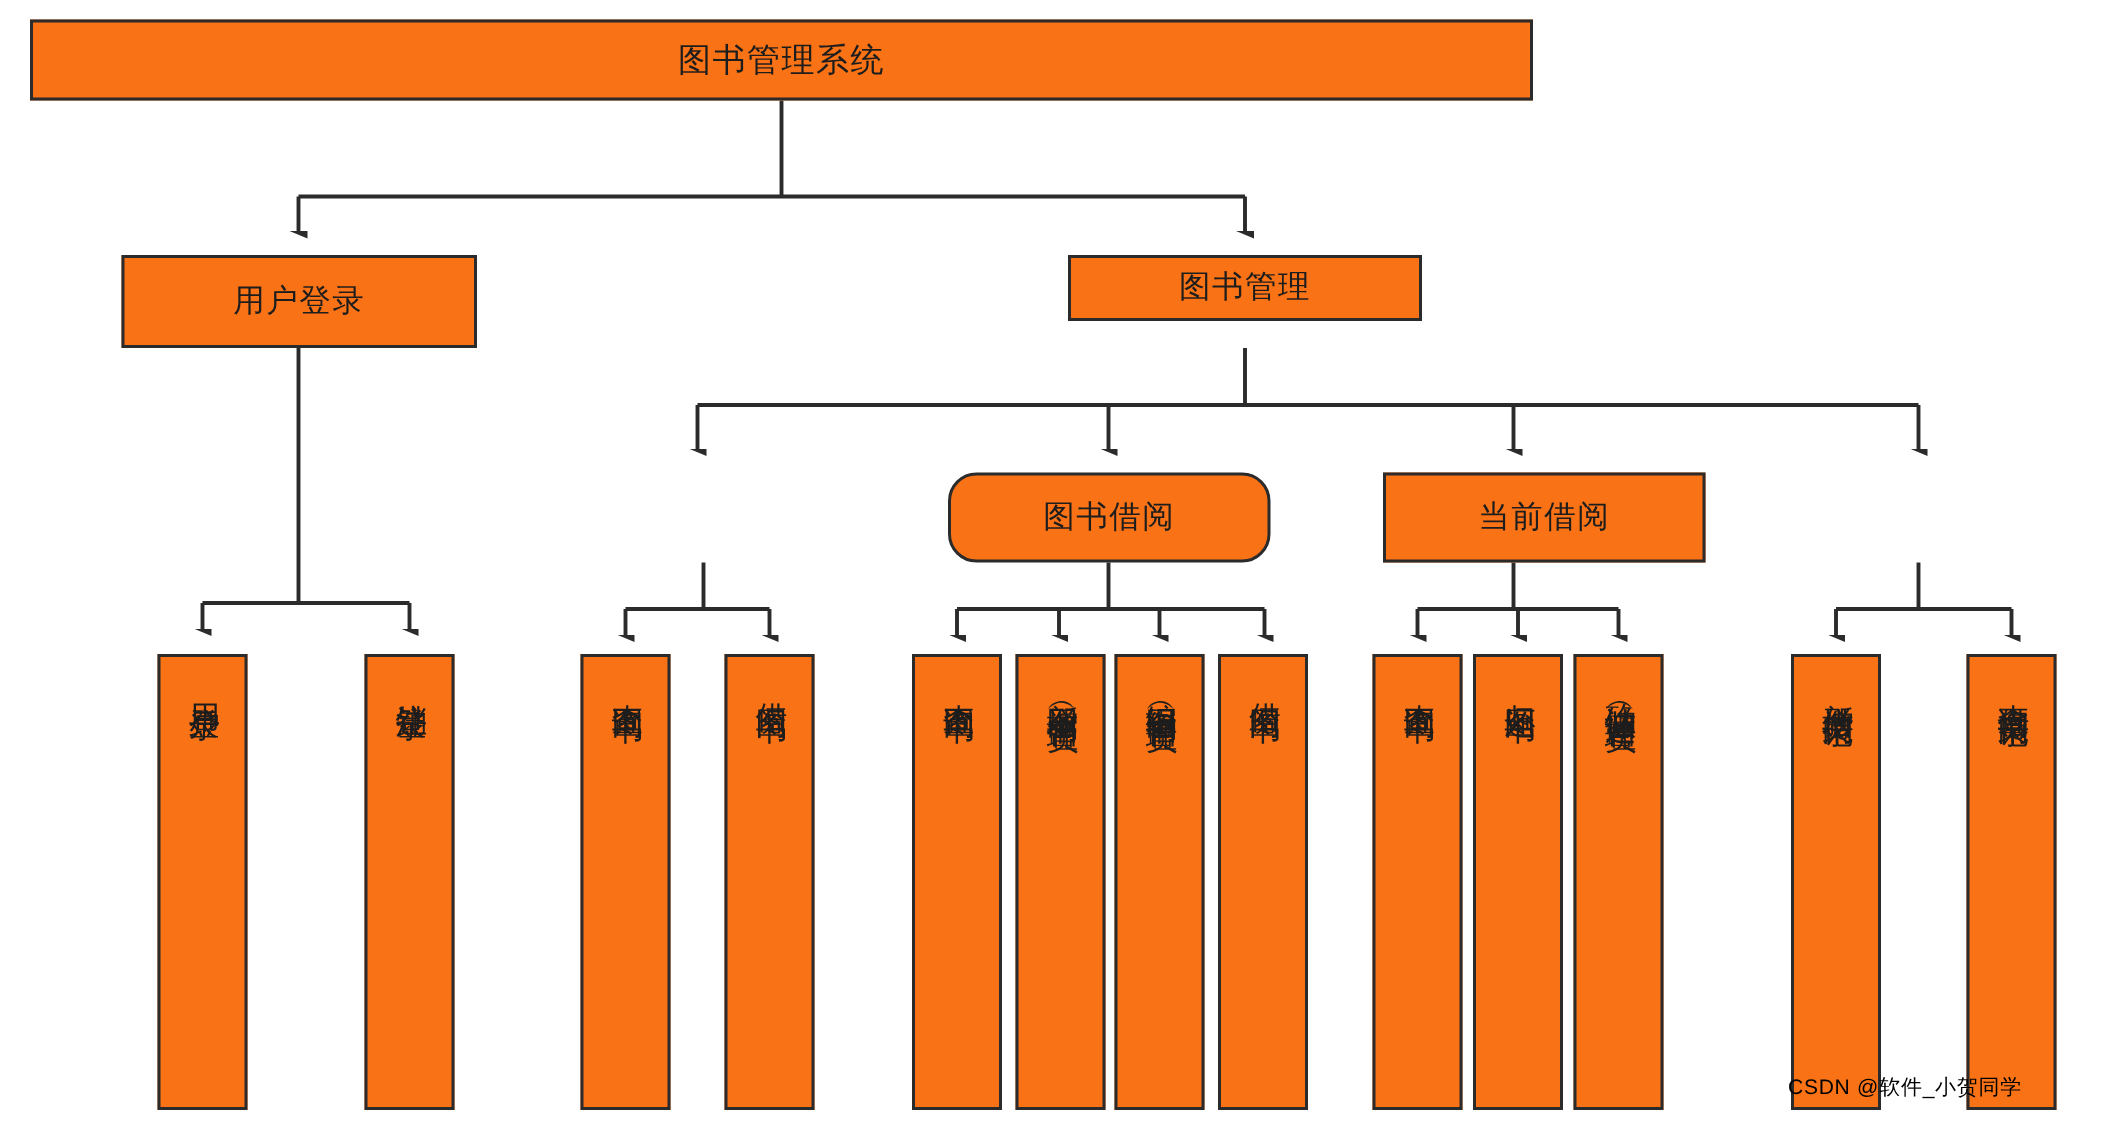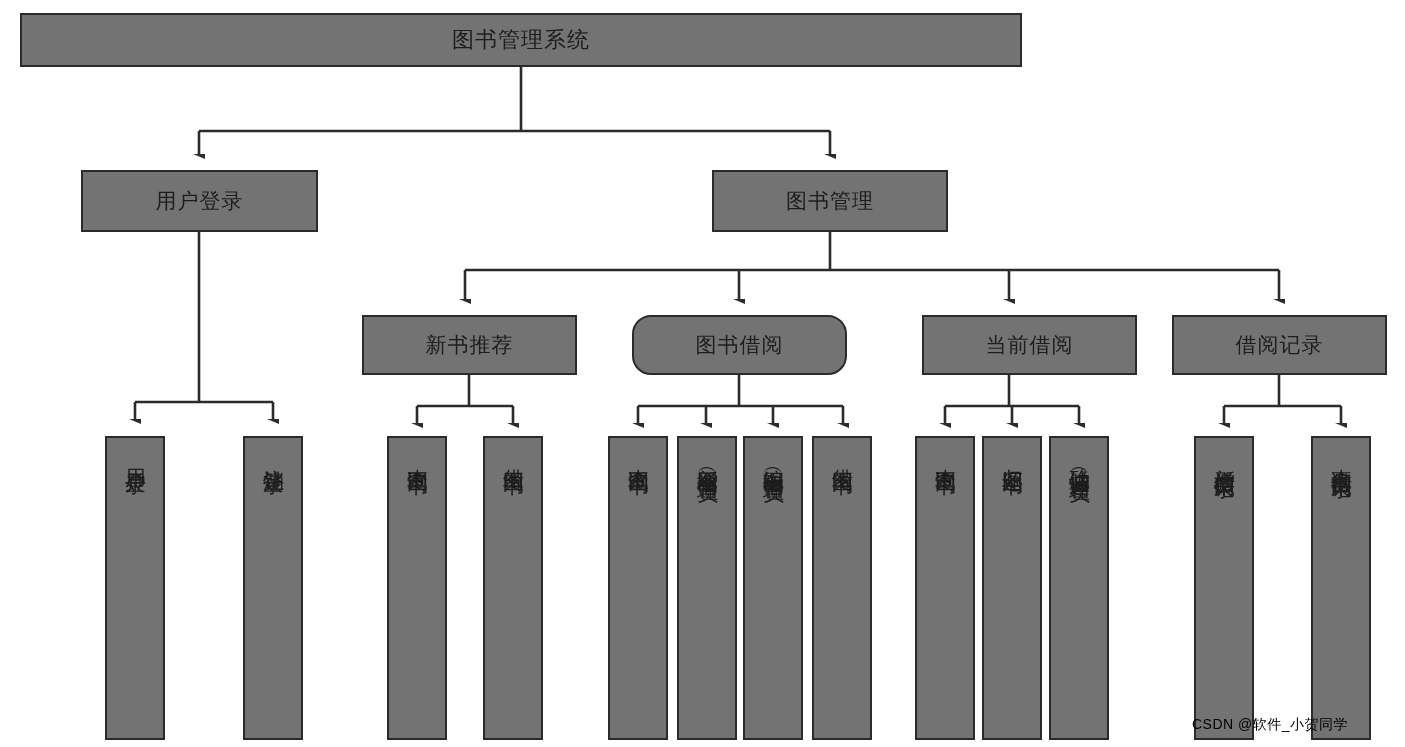--- a/index.html
+++ b/index.html
@@ -14,21 +14,21 @@
     position: relative;
     width: 1405px;
     height: 747px;
     background: #ffffff;
     overflow: hidden;
   }
   .node {
     position: absolute;
     box-sizing: border-box;
     border: 2px solid #2b2b2b;
-    background: #737373;
+    background: #f97316;
     display: flex;
     align-items: center;
     justify-content: center;
     color: #1d1d1d;
   }
   
   .node.h {
     font-size: 21px;
     letter-spacing: 1px;
     line-height: 1.2;
@@ -115,26 +115,24 @@
       <path d="M 1279 375 L 1279 406"></path>
       <path d="M 1224 406 L 1341 406"></path>
       <path d="M 1224 406 L 1224 424" marker-end="url(#arw)"></path>
       <path d="M 1341 406 L 1341 424" marker-end="url(#arw)"></path>
     </g>
   </svg>
 
   <div class="node h root" style="left:20px; top:13px; width:1002px; height:54px;">图书管理系统</div>
 
   <div class="node h" style="left:81px; top:170px; width:237px; height:62px;">用户登录</div>
-  <div class="node h" style="left:712px; top:170px; width:236px; height:62px;">图书管理</div>
+  <div class="node h" style="left:712px; top:170px; width:236px; height:44px;">图书管理</div>
 
-  <div class="node h" style="left:362px; top:315px; width:215px; height:60px;">新书推荐</div>
   <div class="node h" style="left:632px; top:315px; width:215px; height:60px;border-radius:19px;">图书借阅</div>
   <div class="node h" style="left:902px; top:315px; width:215px; height:60px;margin-left:20px;">当前借阅</div>
-  <div class="node h" style="left:1172px; top:315px; width:215px; height:60px;">借阅记录</div>
 
   <div class="node v" style="left:105px; top:436px; width:60px; height:304px;">用户登录</div>
   <div class="node v" style="left:243px; top:436px; width:60px; height:304px;">注销登录</div>
 
   <div class="node v" style="left:387px; top:436px; width:60px; height:304px;">查询图书</div>
   <div class="node v" style="left:483px; top:436px; width:60px; height:304px;">借阅图书</div>
 
   <div class="node v" style="left:608px; top:436px; width:60px; height:304px;">查询图书</div>
   <div class="node v" style="left:677px; top:436px; width:60px; height:304px;">新增图书（管理员）</div>
   <div class="node v" style="left:743px; top:436px; width:60px; height:304px;">编辑图书（管理员）</div>

